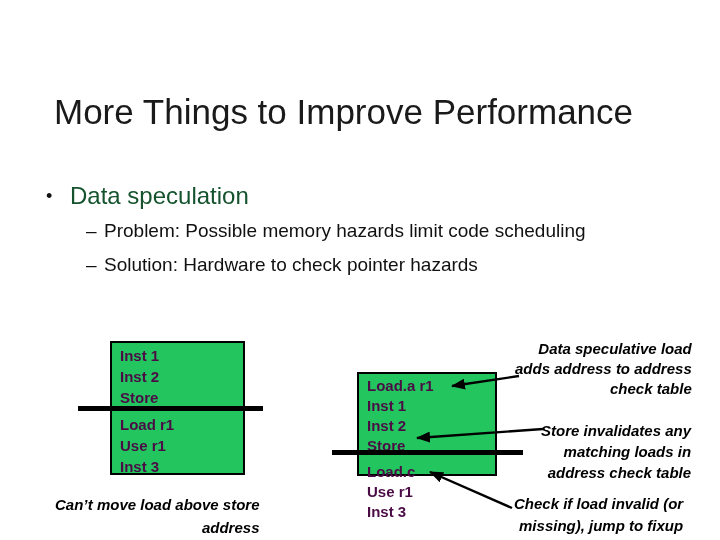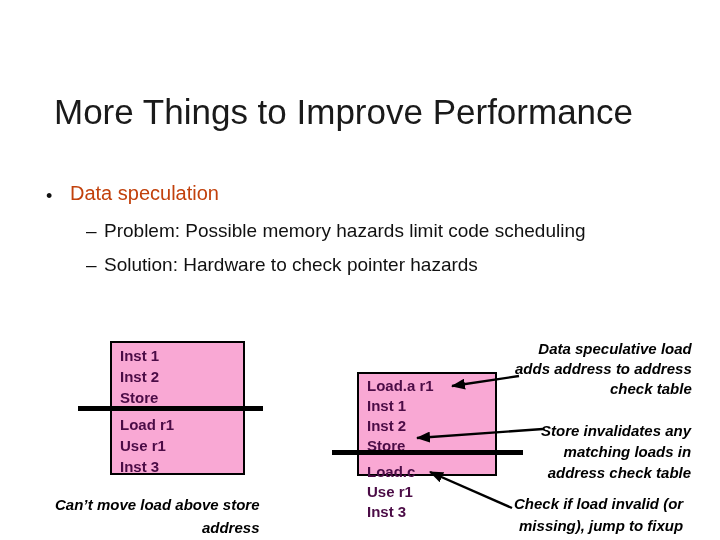--- a/index.html
+++ b/index.html
@@ -4,26 +4,26 @@
 <style>
   html,body{margin:0;padding:0;background:#ffffff;}
   #slide{
     position:relative;width:720px;height:540px;background:#ffffff;overflow:hidden;
     font-family:"Liberation Sans",sans-serif;color:#000;margin-top:48px;
   }
   .title{
     position:absolute;left:54px;top:44px;width:650px;
     font-size:35px;font-weight:400;color:#1a1a1a;letter-spacing:0px;white-space:nowrap;
   }
-  .bullet-main{position:absolute;left:70px;top:134px;font-size:20px;color:#c2410c;}
+  .bullet-main{position:absolute;left:70px;top:134px;font-size:24px;color:#14532d;}
   .bullet-marker{position:absolute;left:46px;top:138px;font-size:18px;color:#111;}
   .sub-bullet{position:absolute;left:86px;font-size:19px;color:#111;white-space:nowrap;}
   .sub-bullet .dash{display:inline-block;width:18px;}
   .code-box{
-    position:absolute;border:2px solid #000;background:#f9a8d4;box-sizing:border-box;
+    position:absolute;border:2px solid #000;background:#22c55e;box-sizing:border-box;
     padding:2px 0 0 8px;
   }
   .code-line{
     font-size:15px;font-weight:bold;color:#4b0c46;white-space:nowrap;
   }
   .box-left .code-line{line-height:21px;}
   .box-right .code-line{line-height:20px;}
   .spacer-l{height:6px;}
   .spacer-r{height:6px;}
   .barrier{position:absolute;height:5px;background:#000;}

